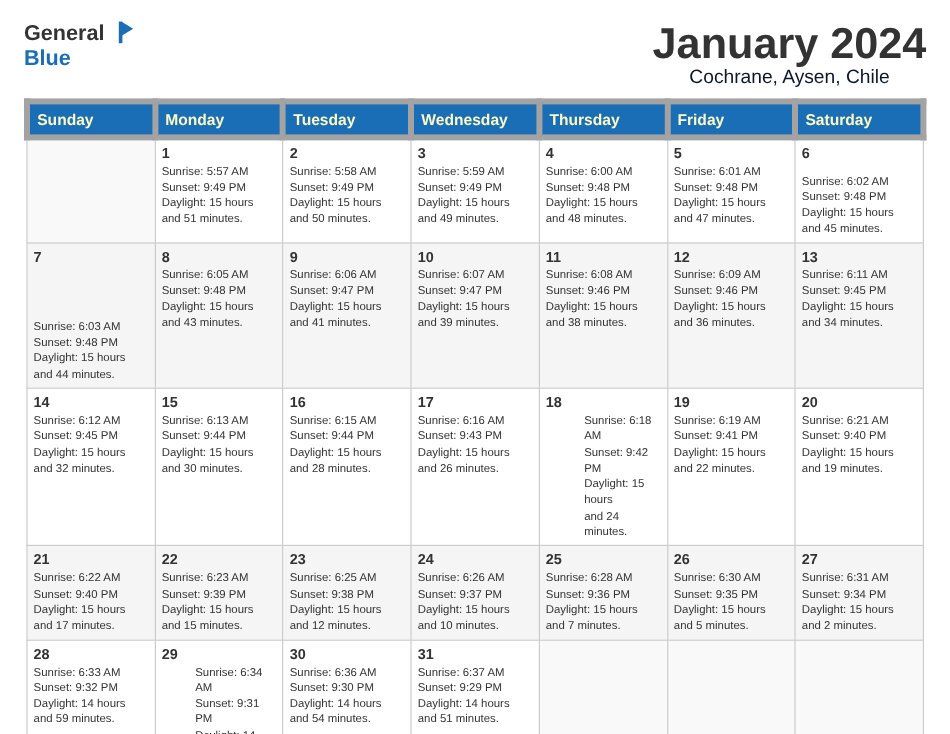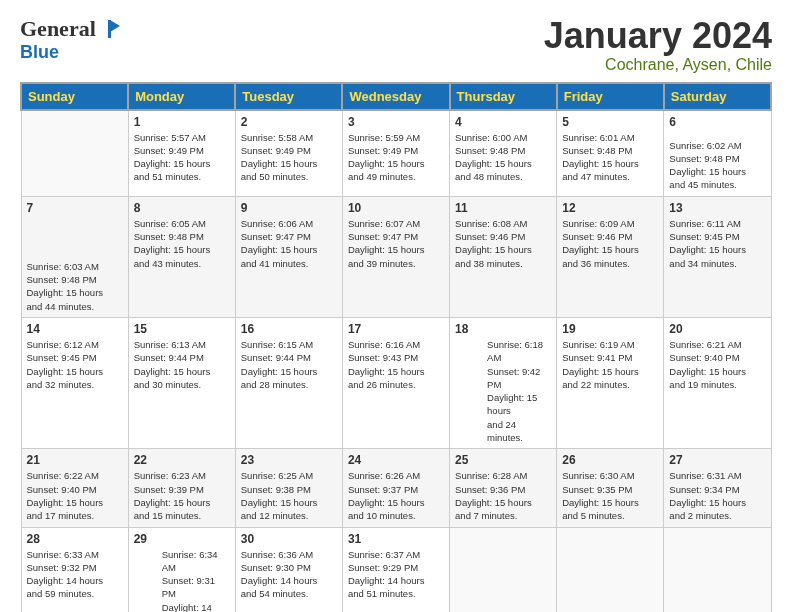--- a/index.html
+++ b/index.html
@@ -26,24 +26,23 @@
     .logo {
       display: flex;
       flex-direction: column;
       align-items: flex-start;
     }
     .logo-text {
       display: flex;
       align-items: center;
     }
     .logo-general {
-      font-size: 22px;
+      font-size: 18px;
       font-weight: bold;
       color: #333;
-      font-family: Liberation Serif, serif;
     }
     .logo-blue {
       font-size: 18px;
       font-weight: bold;
       color: #1a6eb5;
     }
     .logo-icon {
       width: 22px;
       height: 22px;
       margin-left: 2px;
@@ -52,35 +51,36 @@
       text-align: right;
     }
     .month-title {
       font-size: 36px;
       font-weight: bold;
       color: #333;
       line-height: 1.1;
     }
     .location {
       font-size: 16px;
-      color: #4d7c0f;
+      color: #0f172a;
+      text-align: center;
     }
     .calendar {
       flex: 1;
       border-collapse: collapse;
       width: 100%;
       table-layout: fixed;
     }
     .calendar th {
       background-color: #1a6eb5;
-      color: #fde047;
+      color: #fef9c3;
       text-align: left;
       padding: 5px 6px;
       font-size: 13px;
-      border: 2px solid #a3a3a3;
+      border: 5px solid #a3a3a3;
     }
     .calendar td {
       border: 1px solid #ccc;
       vertical-align: top;
       padding: 4px 5px;
       font-size: 10px;
       color: #333;
       background: #fff;
     }
     .calendar td.empty {

